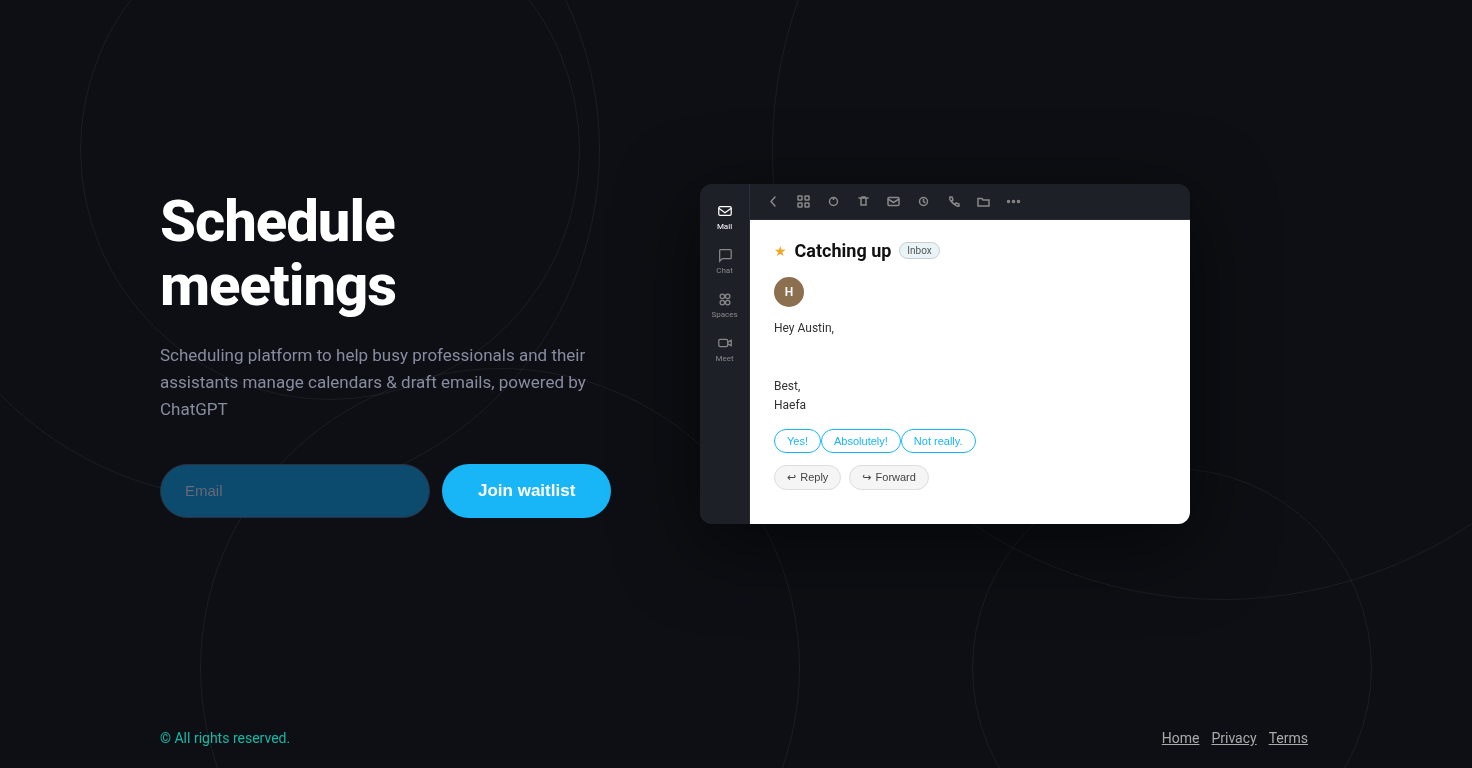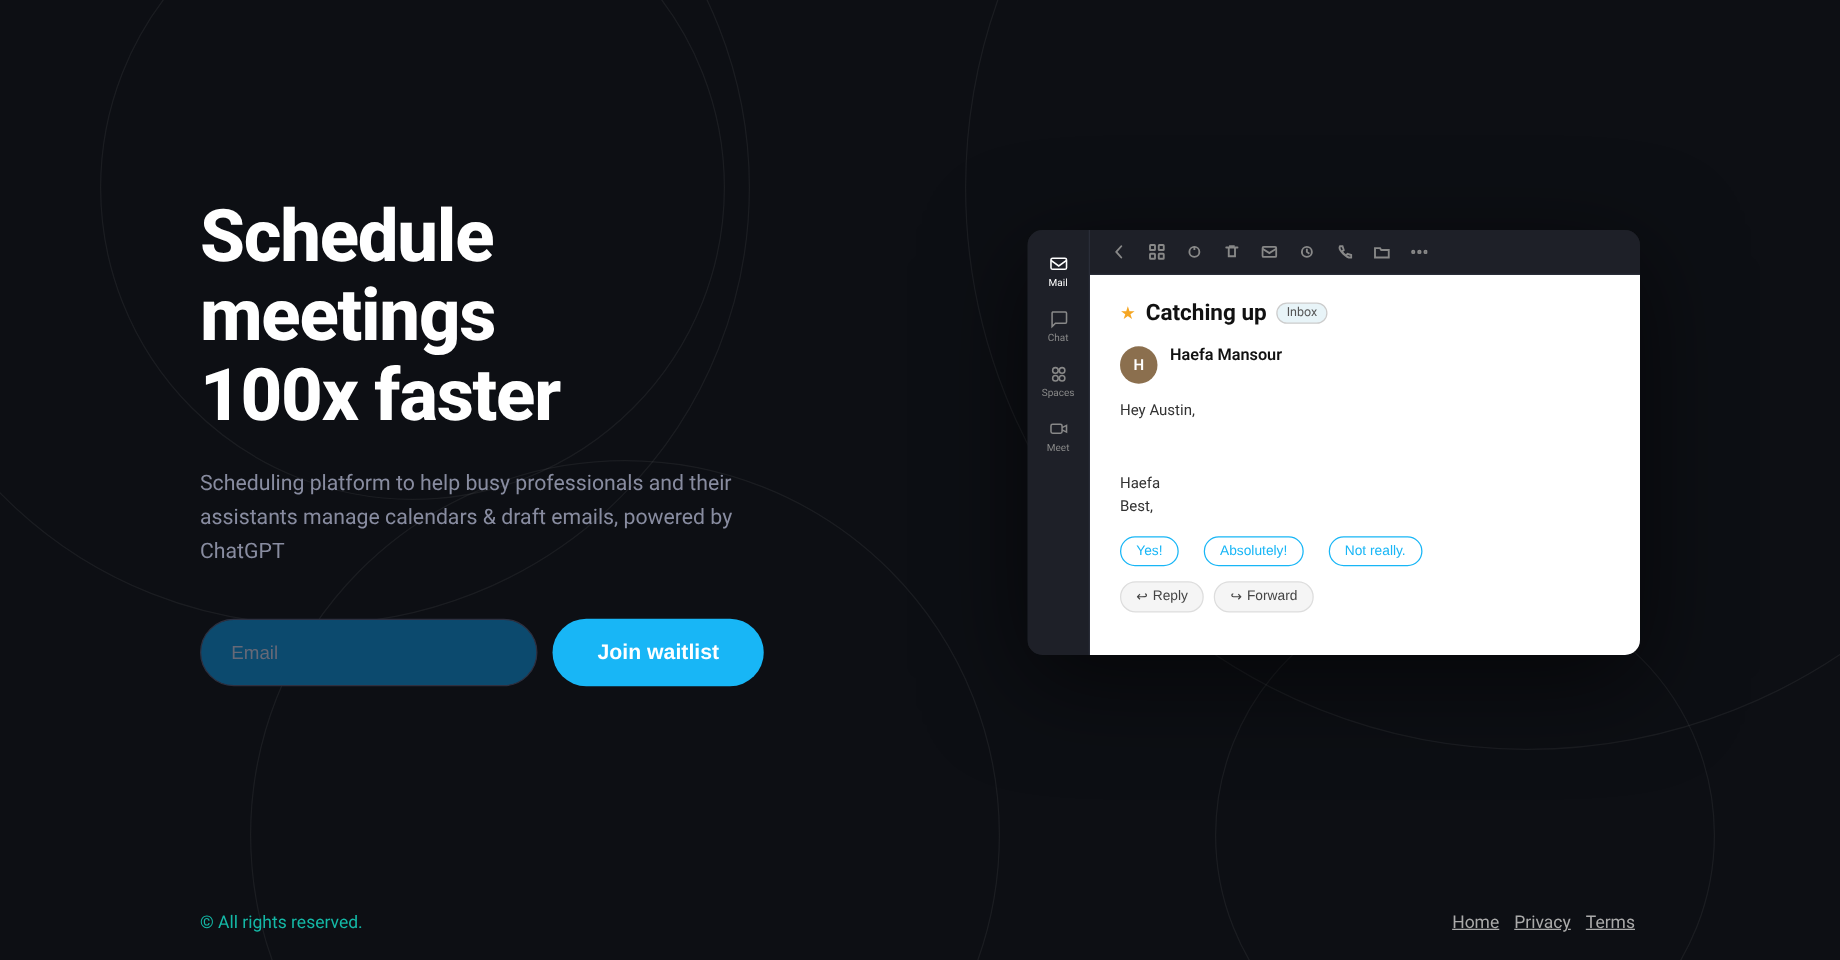--- a/index.html
+++ b/index.html
@@ -131,21 +131,21 @@
       color: #ffffff;
       cursor: pointer;
       white-space: nowrap;
       transition: background 0.2s;
     }
 
     
     .right-section {
       flex: 1;
       display: flex;
-      justify-content: flex-end;
+      justify-content: flex-start;
       align-items: center;
     }
 
     .app-mockup {
       width: 490px;
       height: 340px;
       background: #1a1c22;
       border-radius: 12px;
       overflow: hidden;
       display: flex;
@@ -308,21 +308,21 @@
 
     .email-body {
       font-size: 12px;
       color: #333;
       line-height: 1.6;
       margin-bottom: 14px;
     }
 
     .quick-replies {
       display: flex;
-      gap: 20px;
+      gap: 0;
       margin-bottom: 12px;
     }
 
     .quick-reply-btn {
       padding: 5px 12px;
       border: 1.5px solid #18b6f6;
       border-radius: 16px;
       background: transparent;
       font-size: 11px;
       color: #18b6f6;
@@ -384,21 +384,20 @@
   <div class="bg-circle bg-circle-4"></div>
   <div class="bg-circle bg-circle-5"></div>
 </div>
 
 <div class="page-wrapper">
   <div class="main-content">
 
     <div class="left-section">
       <h1 class="hero-title">
         <span>Schedule meetings</span><br>
-        <span>100x faster</span>
       </h1>
       <p class="hero-subtitle">Scheduling platform to help busy professionals and their assistants manage calendars &amp; draft emails, powered by ChatGPT</p>
 
       <div class="email-form">
         <input class="email-input" type="email" placeholder="Email" style="">
         <button class="join-waitlist-btn">Join waitlist</button>
       </div>
     </div>
 
     <div class="right-section">
@@ -510,30 +509,29 @@
 
             <div class="email-subject-line">
               <span class="star-icon">★</span>
               <span class="email-subject">Catching up</span>
               <span class="inbox-badge">Inbox</span>
             </div>
 
             <div class="email-sender-row">
               <div class="avatar">H</div>
               <div class="sender-info">
-                <div class="sender-name">Haefa Mansour</div>
               </div>
             </div>
 
             <div class="email-body">
               <p>Hey Austin,</p>
               <br>
               <br>
+              <p>Best,</p>
               <p>Haefa</p>
-              <p>Best,</p>
             </div>
 
             <div class="quick-replies">
               <button class="quick-reply-btn">Yes!</button>
               <button class="quick-reply-btn">Absolutely!</button>
               <button class="quick-reply-btn">Not really.</button>
             </div>
 
             <div class="action-btns">
               <button class="action-btn">

